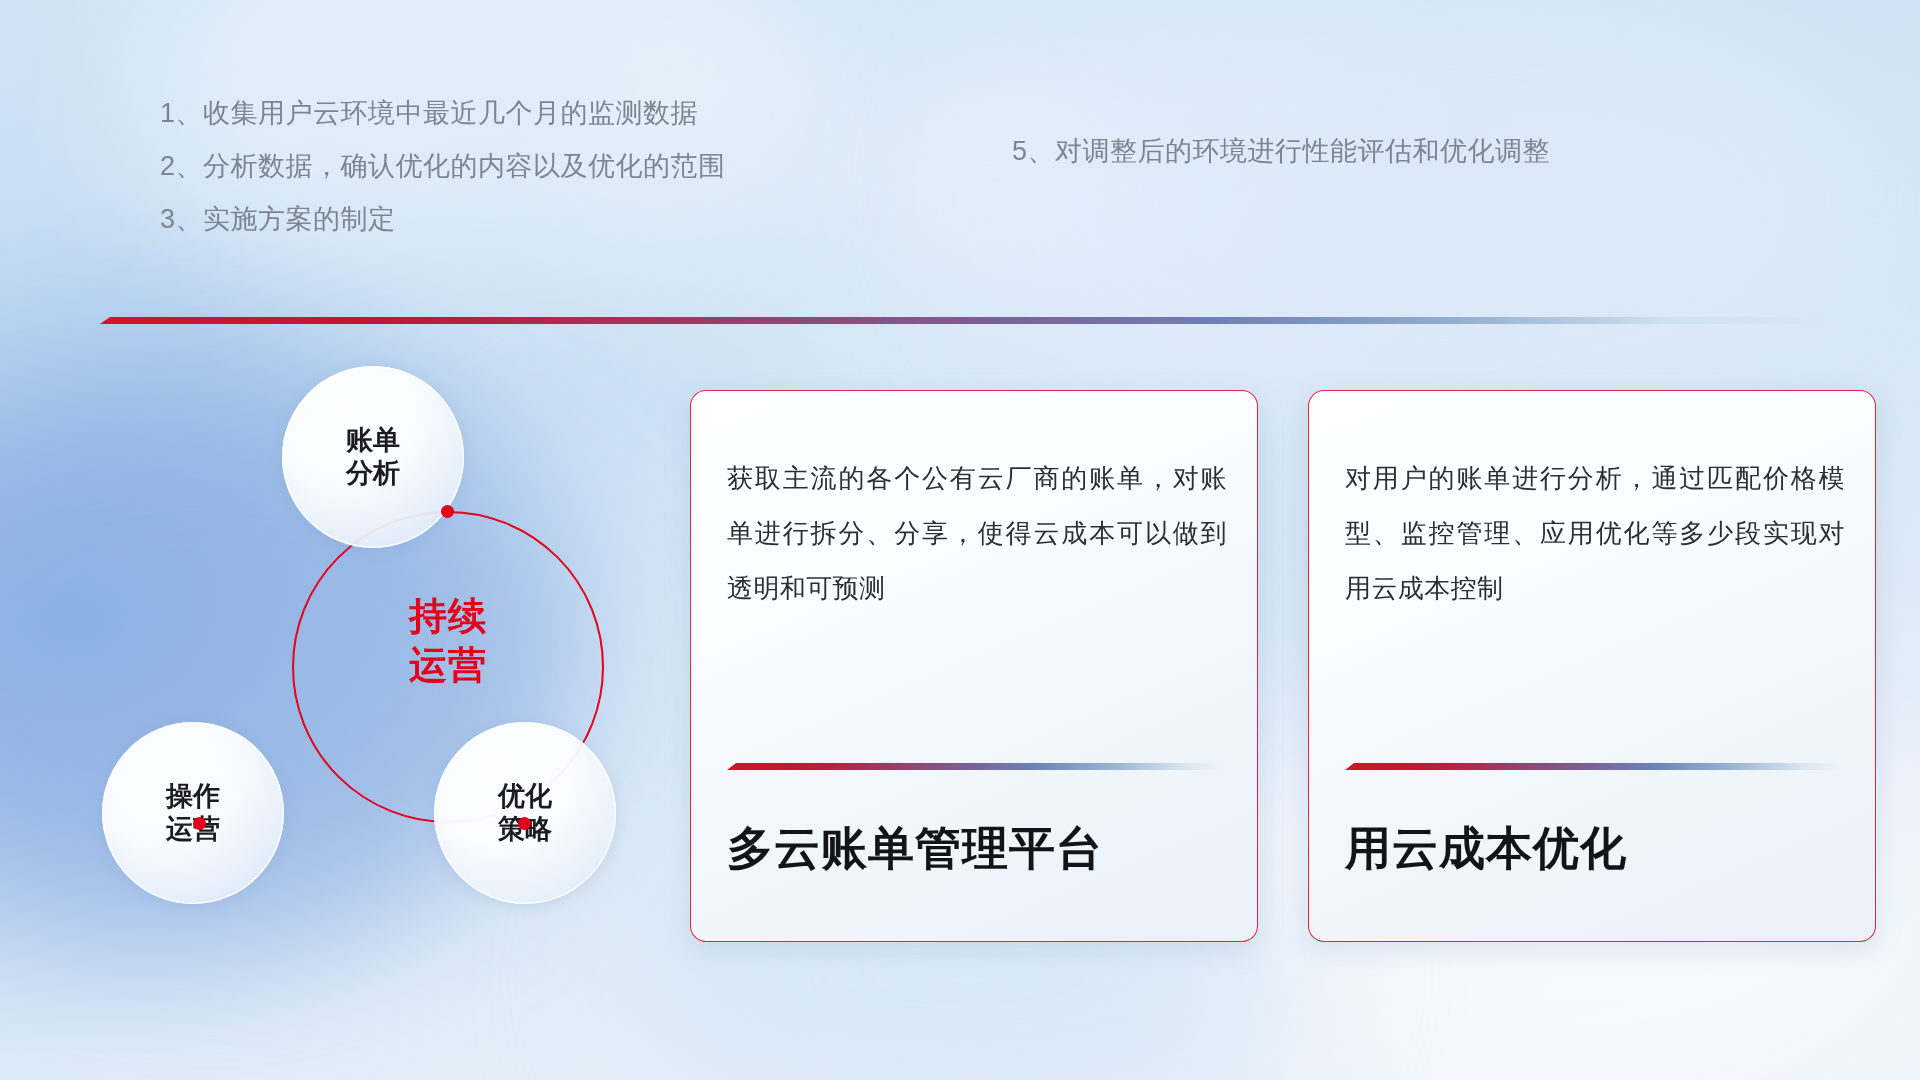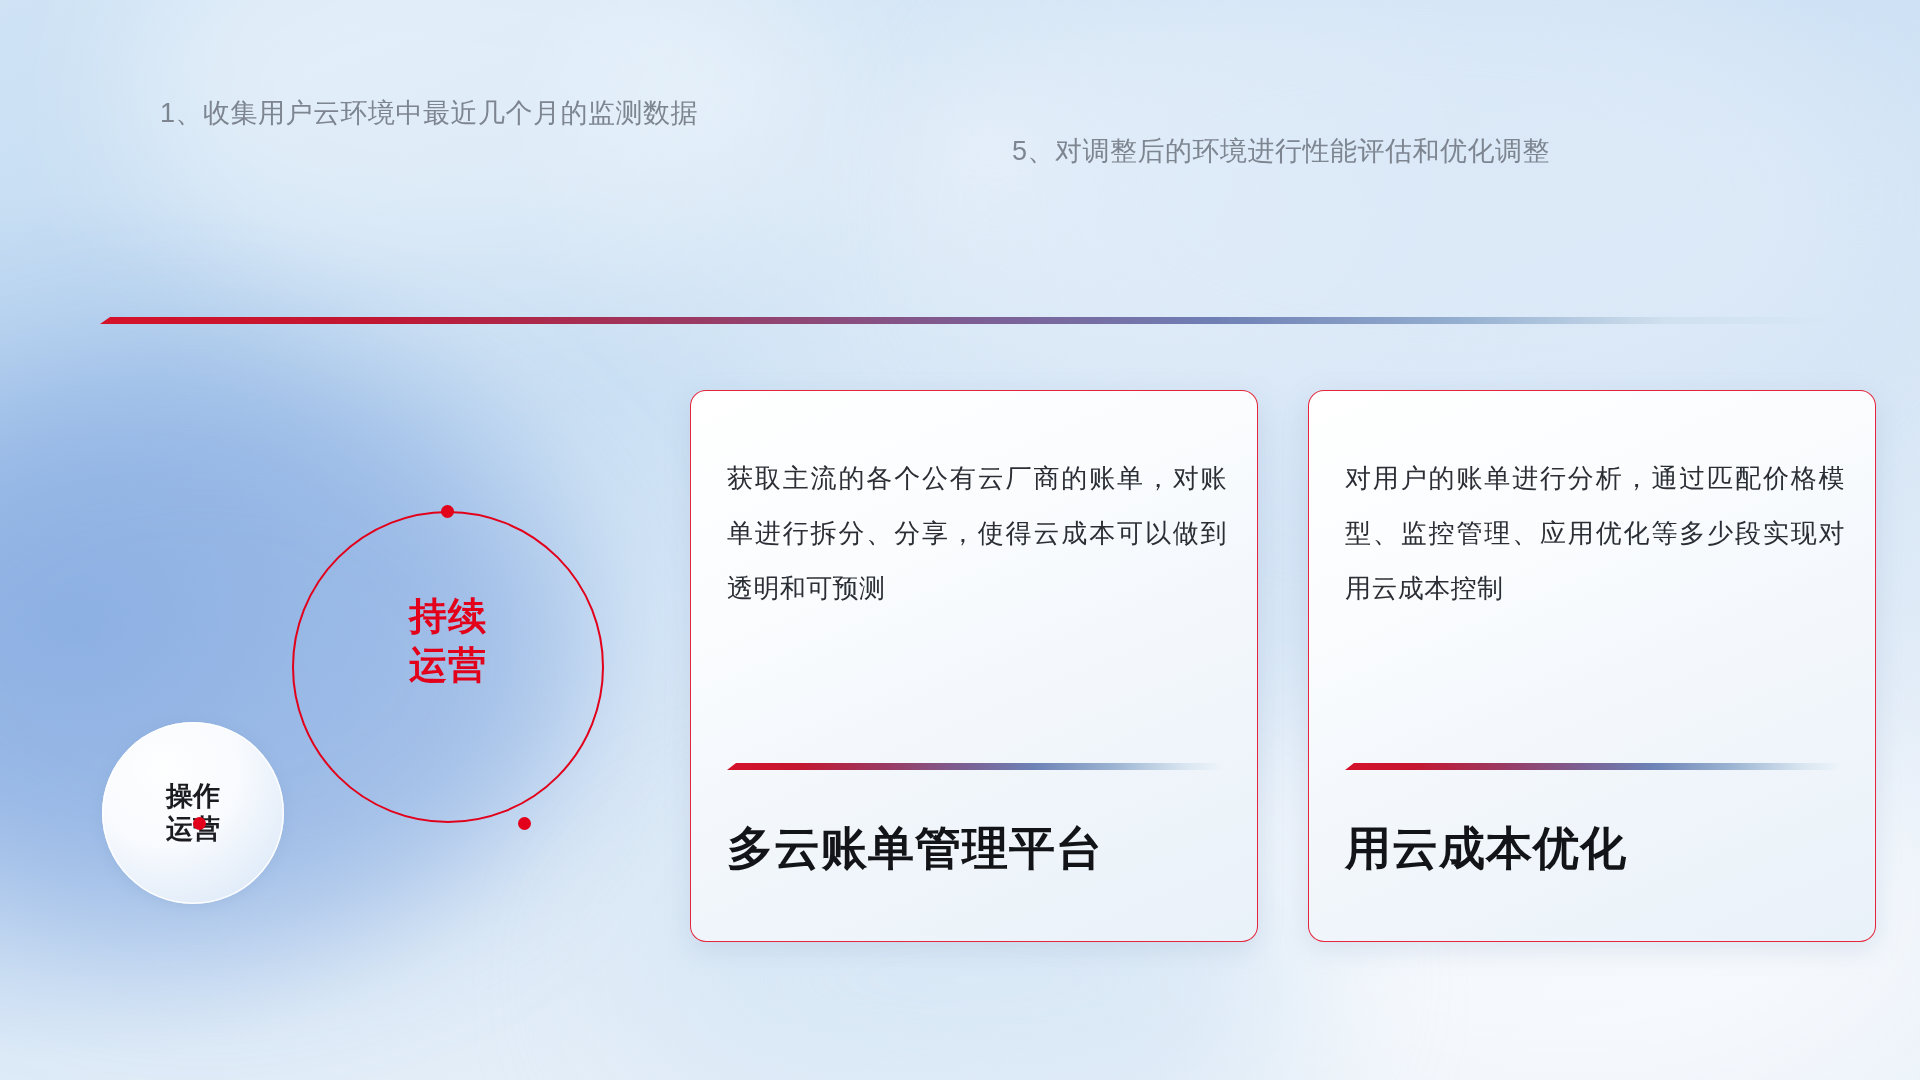--- a/index.html
+++ b/index.html
@@ -188,44 +188,58 @@
 
   <div class="bg-blob blob-a"></div>
   <div class="bg-blob blob-b"></div>
   <div class="bg-blob blob-c"></div>
   <div class="bg-blob blob-d"></div>
   <div class="bg-blob blob-e"></div>
 
   <div class="list-wrap">
     <div class="list-col left">
       <div class="list-item">1、收集用户云环境中最近几个月的监测数据</div>
+      <div class="list-item">2、分析数据，确认优化的内容以及优化的范围</div>
+      <div class="list-item">3、实施方案的制定</div>
     </div>
     <div class="list-col right">
       <div class="list-item">5、对调整后的环境进行性能评估和优化调整</div>
     </div>
   </div>
 
   <div class="header-rule"></div>
 
   <div class="venn">
     <div class="big-ring"></div>
 
     <div class="venn-center">
       <div>持续</div>
       <div>运营</div>
     </div>
 
+    <div class="bubble bubble-top">
+      <div>
+        <div>账单</div>
+        <div>分析</div>
+      </div>
+    </div>
 
     <div class="bubble bubble-bl">
       <div>
         <div>操作</div>
         <div>运营</div>
       </div>
     </div>
 
+    <div class="bubble bubble-br">
+      <div>
+        <div>优化</div>
+        <div>策略</div>
+      </div>
+    </div>
 
     <div class="node-dot dot-top"></div>
     <div class="node-dot dot-bl"></div>
     <div class="node-dot dot-br"></div>
   </div>
 
   <div class="card card-2">
     <div class="card-body">对用户的账单进行分析，通过匹配价格模型、监控管理、应用优化等多少段实现对用云成本控制</div>
     <div class="card-rule"></div>
     <div class="card-title">用云成本优化</div>

